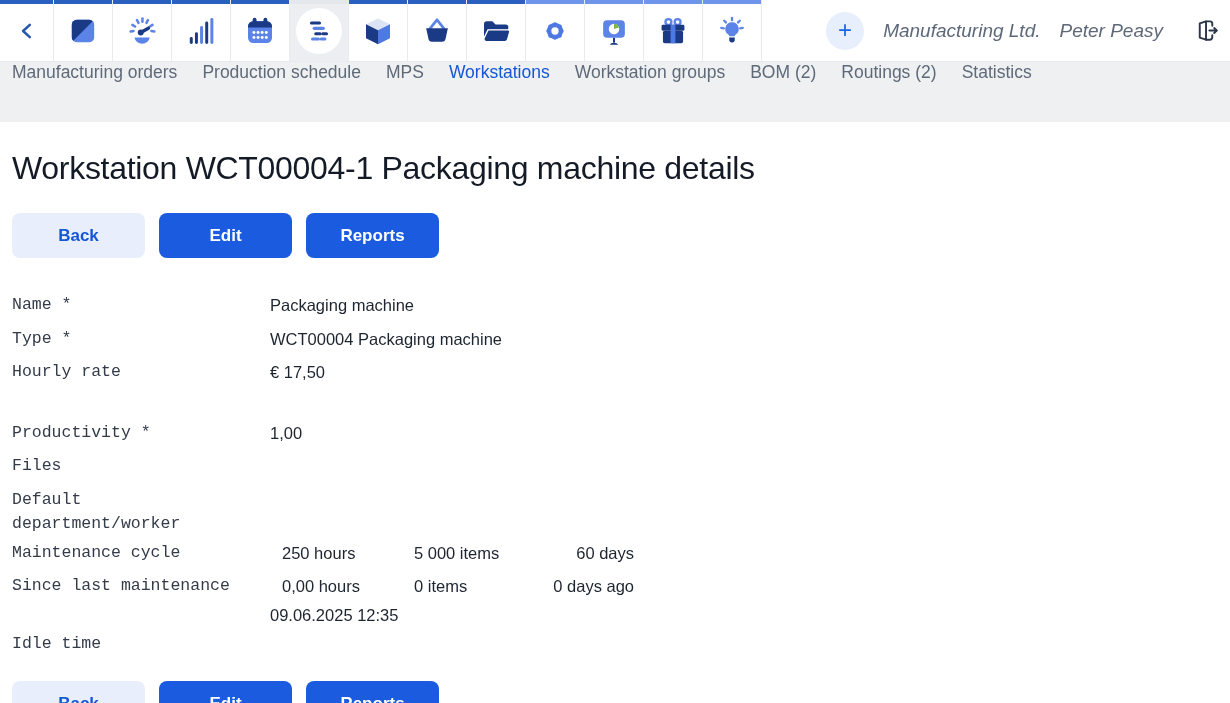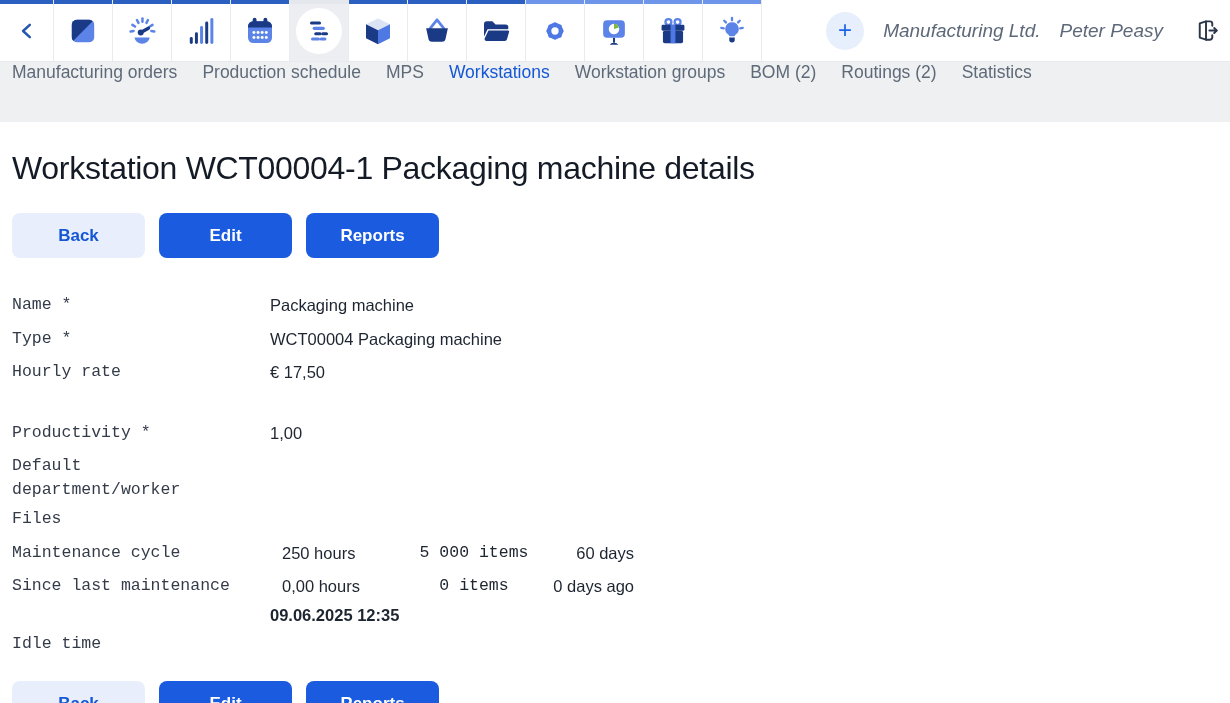--- a/index.html
+++ b/index.html
@@ -42,23 +42,23 @@
   .btn.ghost{background:#e8eefb;color:var(--link);}
   .btn.primary{background:var(--blue);color:#fff;}
 
   .form{margin-top:30px;font-size:16.5px;}
   .frow{display:flex;min-height:33.5px;align-items:flex-start;line-height:24px;padding-top:5px;}
   .frow.gap{margin-top:27px;}
   .flabel{width:238px;color:var(--label);flex:none;font-family:Liberation Mono, monospace;}
   .fvalue{margin-left:20px;color:var(--value);font-weight:500;}
   .cols{display:flex;margin-left:32px;font-weight:500;color:var(--value);}
   .c1{width:132px;text-align:left;}
-  .c2{width:120px;text-align:center;font-family:Liberation Mono, monospace;}
+  .c2{width:120px;}
   .c3{width:100px;text-align:right;}
-  .subline{margin-left:258px;font-weight:700;color:var(--value);line-height:24px;}
+  .subline{margin-left:258px;font-weight:400;color:var(--value);line-height:24px;}
 
   .btn-row.bottom{margin-top:21px;}
 </style>
 </head>
 <body>
 
 <header class="app-header">
   <div class="tiles">
     <div class="tile first">
       <span>
@@ -285,25 +285,25 @@
     <div class="frow">
       <span class="flabel">Hourly rate</span>
       <span class="fvalue">€ 17,50</span>
     </div>
 
     <div class="frow gap">
       <span class="flabel">Productivity *</span>
       <span class="fvalue">1,00</span>
     </div>
     <div class="frow">
+      <span class="flabel">Files</span>
+      <span class="fvalue"></span>
+    </div>
+    <div class="frow">
       <span class="flabel">Default department/worker</span>
-      <span class="fvalue"></span>
-    </div>
-    <div class="frow">
-      <span class="flabel">Files</span>
       <span class="fvalue"></span>
     </div>
     <div class="frow">
       <span class="flabel">Maintenance cycle</span>
       <span class="cols">
         <span class="c1">250 hours</span>
         <span class="c2">5 000 items</span>
         <span class="c3">60 days</span>
       </span>
     </div>

